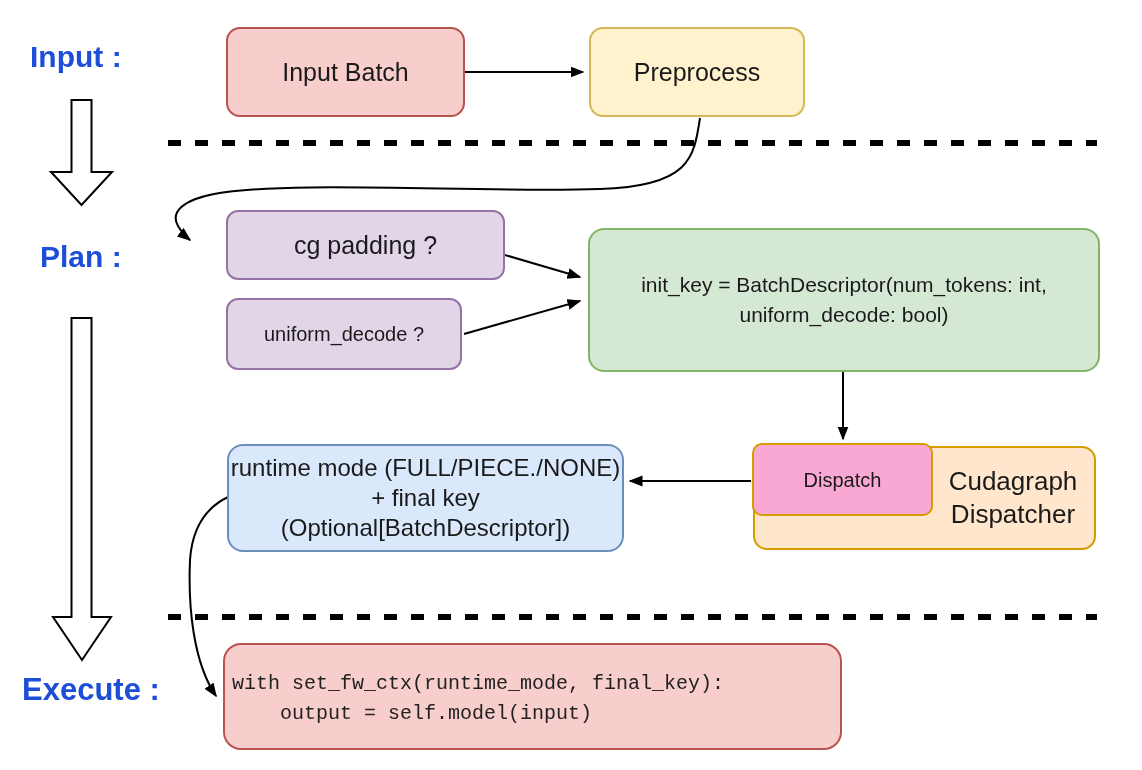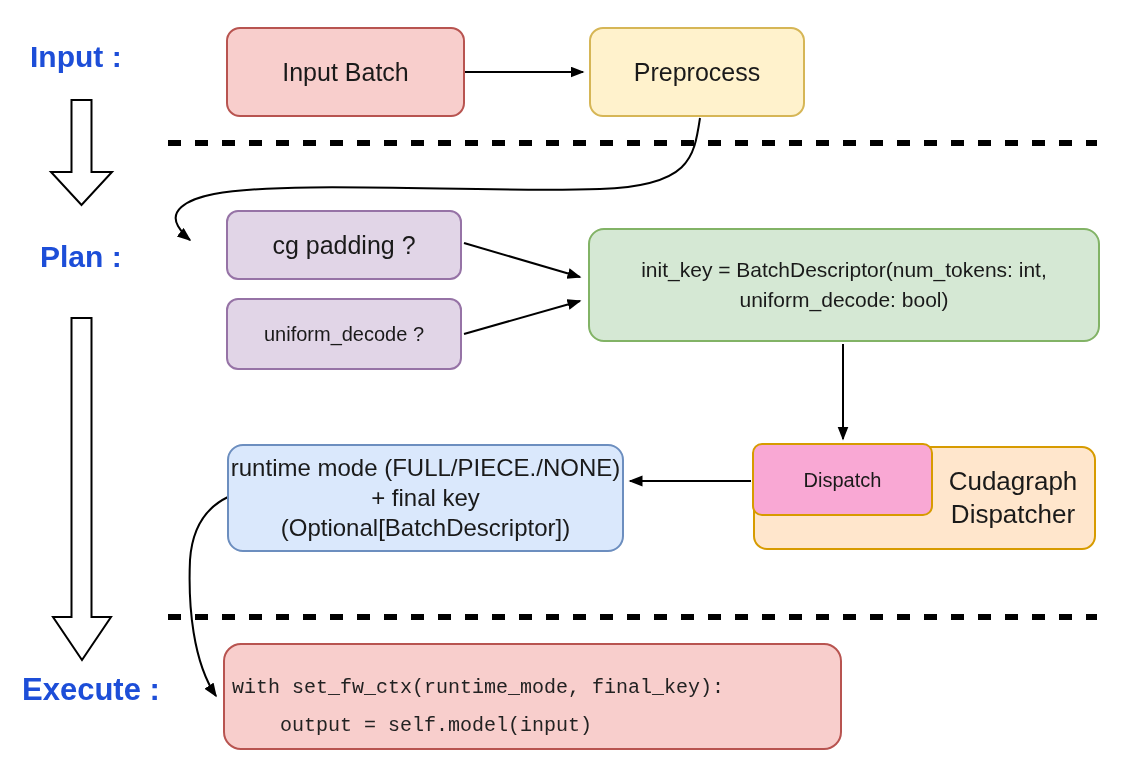--- a/index.html
+++ b/index.html
@@ -32,31 +32,31 @@
     left:226px;top:27px;width:239px;height:90px;
     background:#f8cecc;border:2px solid #b85450;border-radius:14px;
     font-size:25px;
   }
   .node-preprocess{
     left:589px;top:27px;width:216px;height:90px;
     background:#fff2cc;border:2px solid #d6b656;border-radius:14px;
     font-size:25px;
   }
   .node-cg-padding{
-    left:226px;top:210px;width:236px;height:70px;
+    left:226px;top:210px;width:279px;height:70px;
     background:#e1d5e7;border:2px solid #9673a6;border-radius:12px;
     font-size:25px;
   }
   .node-uniform-decode{
     left:226px;top:298px;width:236px;height:72px;
     background:#e1d5e7;border:2px solid #9673a6;border-radius:12px;
     font-size:20px;
   }
   .node-init-key{
-    left:588px;top:228px;width:512px;height:114px;
+    left:588px;top:228px;width:512px;height:144px;
     background:#d5e8d4;border:2px solid #82b366;border-radius:16px;
     font-size:21px;line-height:30px;
     flex-direction:column;
   }
   .node-cudagraph{
     left:753px;top:446px;width:343px;height:104px;
     background:#ffe6cc;border:2px solid #d79b00;border-radius:14px;
     justify-content:flex-end;
   }
   .cudagraph-text{
@@ -77,21 +77,21 @@
     flex-direction:column;
   }
   .node-code{
     left:223px;top:643px;width:619px;height:107px;
     background:#f8cecc;border:2.5px solid #b85450;border-radius:18px;
     justify-content:flex-start;align-items:flex-start;
   }
   .code-pre{
     margin:0;padding:24px 0 0 7px;
     font-family:"Liberation Mono", monospace;
-    font-size:20px;line-height:38px;
+    font-size:20px;line-height:30px;
     white-space:pre;
     text-align:left;
     color:#222;
   }
   .lbl-input{left:30px;top:40px;}
   .lbl-plan{left:40px;top:240px;}
   .lbl-execute{left:22px;top:672px;font-size:31px;}
 </style>
 </head>
 <body>

